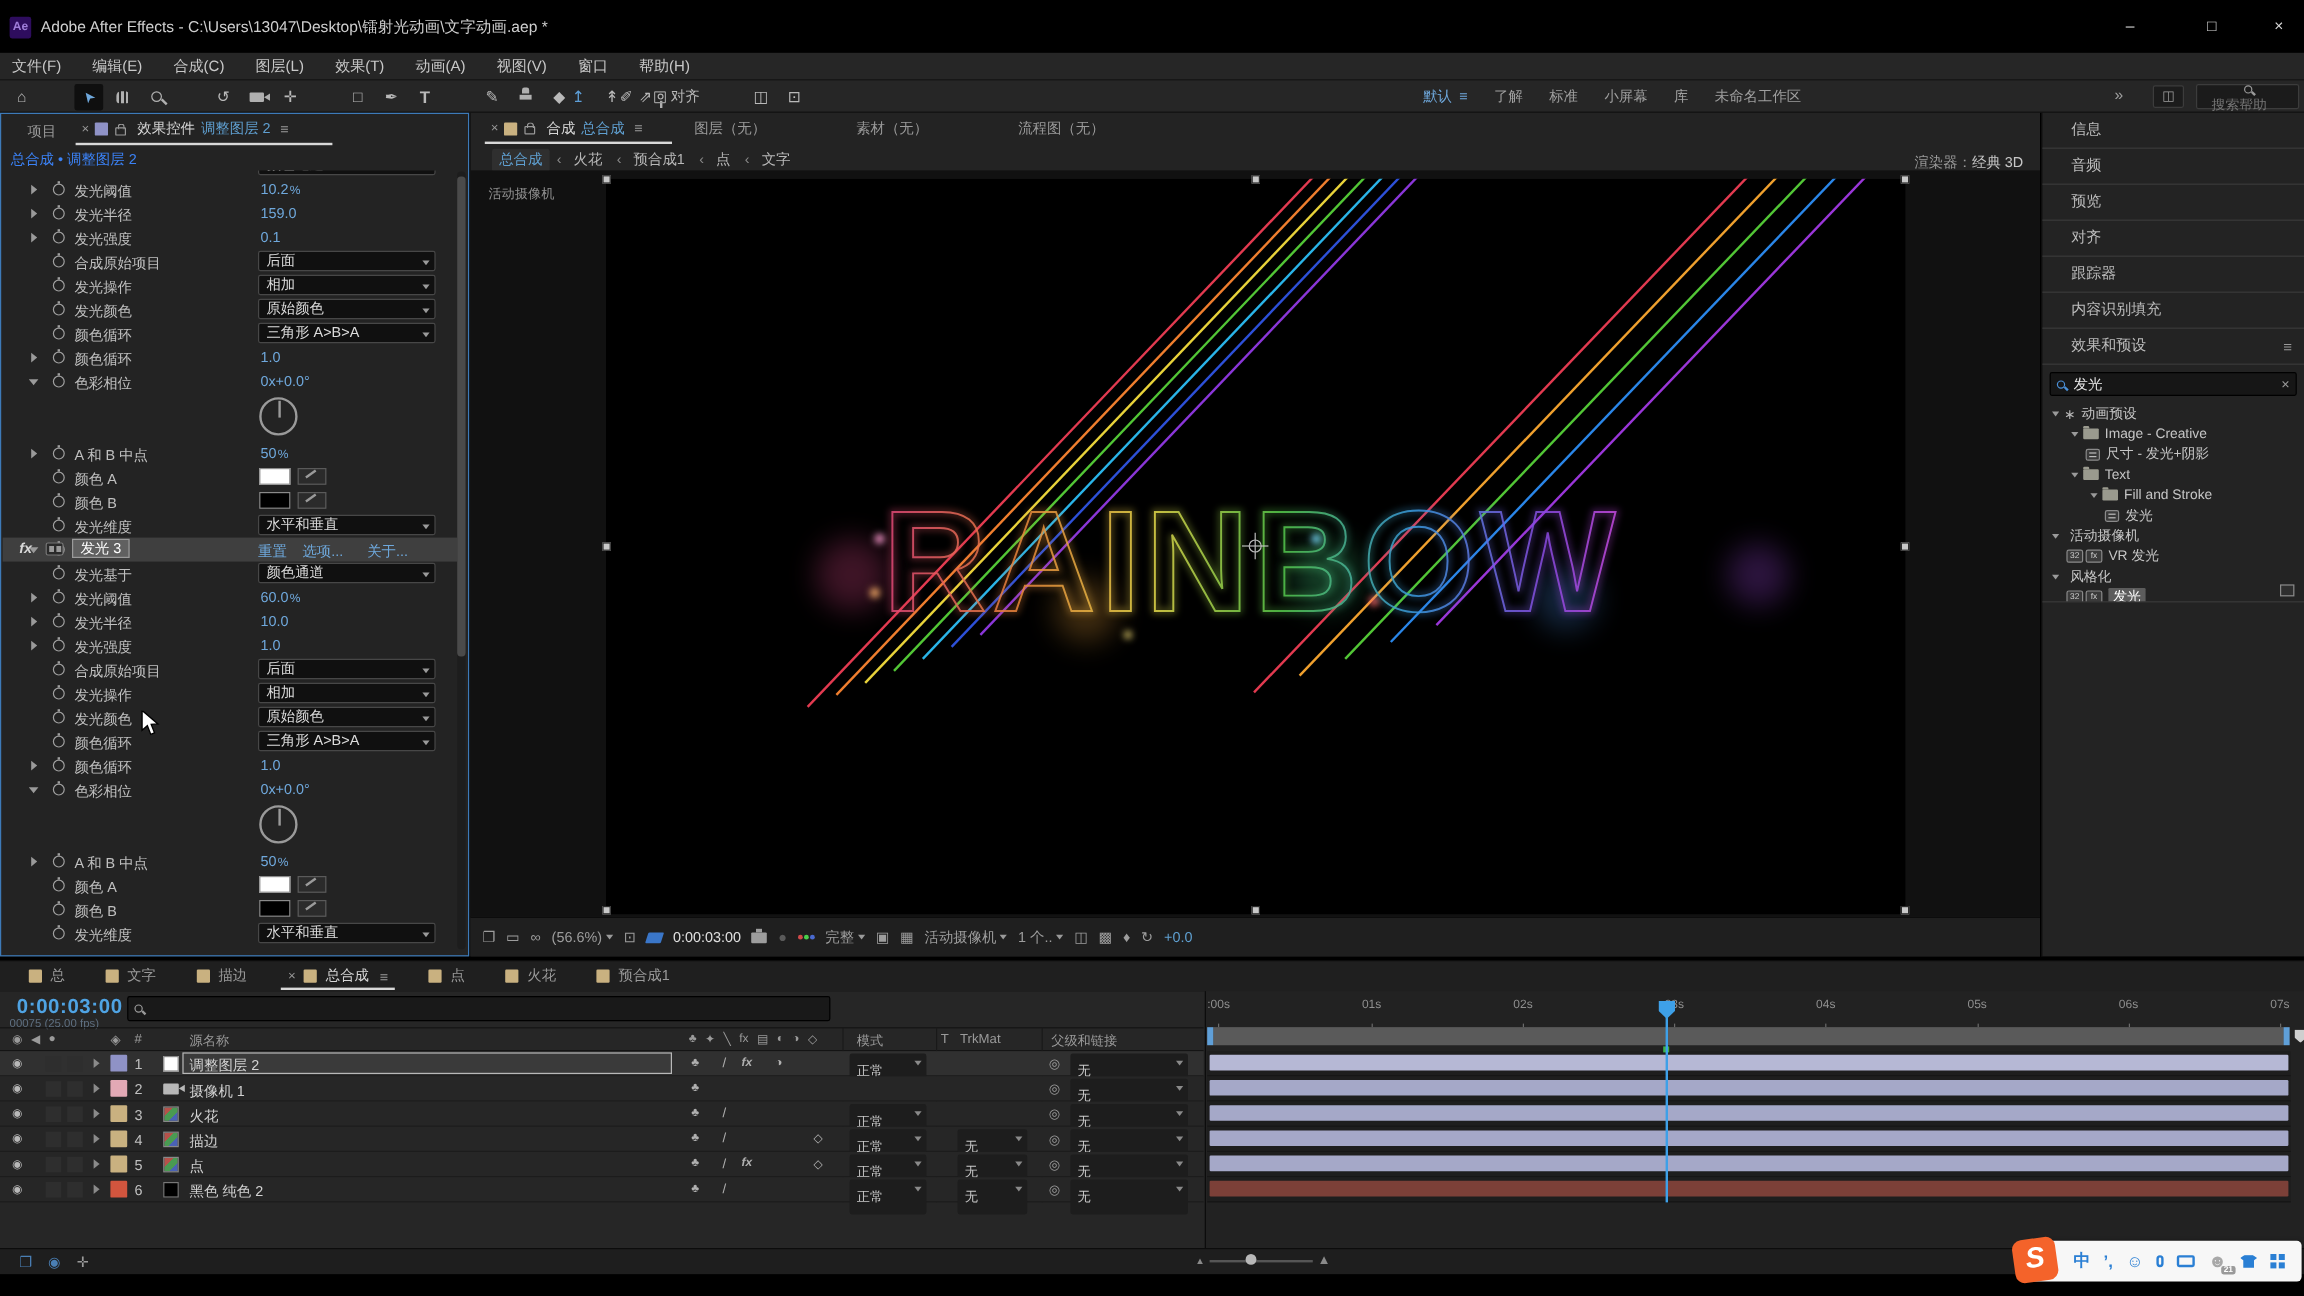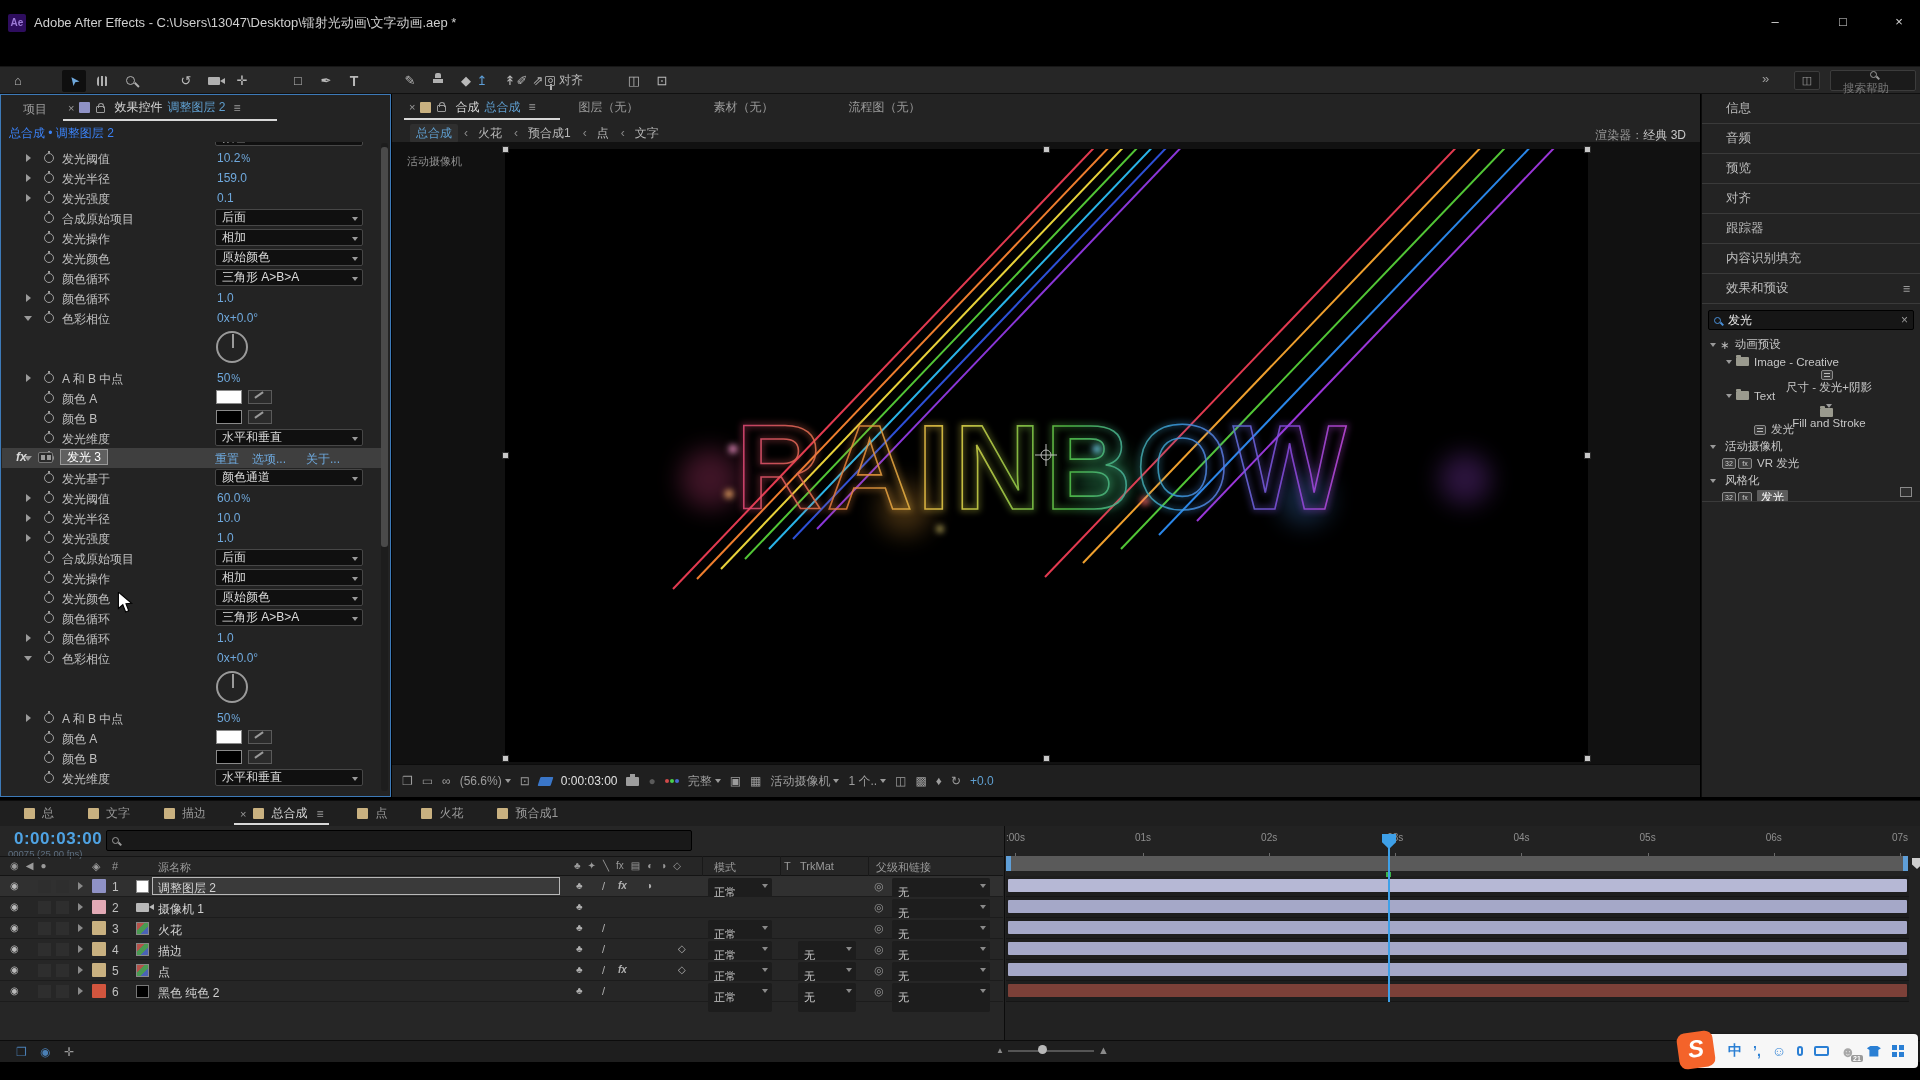--- a/index.html
+++ b/index.html
@@ -116,21 +116,21 @@
   #rightpanel{left:1701px;top:94px;width:219px;height:703px;background:#232323;border-left:1px solid #0c0c0c;}
   .rpbar{height:30px;border-bottom:1px solid #3a3a3a;display:flex;align-items:center;padding-left:24px;color:#bdbdbd;font-size:12.5px;position:relative;}
   .rpbar .pm{position:absolute;right:10px;color:#9a9a9a;}
   .epsearch{margin:6px 6px 4px 6px;height:20px;background:#161616;border:1px solid #000;border-radius:2px;display:flex;align-items:center;padding:0 5px;gap:5px;}
   .epsearch .mag{border-color:#4a90d9;}
   .epsearch .mag:after{background:#4a90d9;}
   .epsearch input{flex:1;background:transparent;border:none;outline:none;color:#e8e8e8;font-size:12px;min-width:0;}
   .epsearch .clr{color:#9a9a9a;font-size:12px;}
   #eptree{padding:2px 0 2px 4px;height:168px;overflow:hidden;border-bottom:1px solid #3a3a3a;position:relative;}
   .trow{position:relative;height:17px;display:flex;align-items:center;color:#c6c6c6;font-size:11.5px;white-space:nowrap;}
-  .trow.ind1{padding-left:16px;}.trow.ind2{padding-left:32px;flex-direction:column;}.trow.ind3{padding-left:48px;}
+  .trow.ind1{padding-left:16px;}.trow.ind2{padding-left:32px;}.trow.ind3{padding-left:48px;}
   .trow .twl{width:0;height:0;border-top:4px solid #9a9a9a;border-left:3.5px solid transparent;border-right:3.5px solid transparent;margin:0 4px;flex:none;}
   .trow .tico{flex:none;margin-right:5px;}
   .ic-star:before{content:"∗";color:#b8b8b8;}
   .ic-folder{width:13px;height:9px;background:#9a9a8e;border-radius:1px;position:relative;display:block;}
   .ic-folder:before{content:"";position:absolute;left:0;top:-2px;width:5px;height:2px;background:#9a9a8e;border-radius:1px 1px 0 0;}
   .ic-preset{width:12px;height:10px;background:#3a3a3a;border:1px solid #8a8a8a;border-radius:2px;display:block;position:relative;}
   .ic-preset:before{content:"";position:absolute;left:2px;top:2px;width:6px;height:1px;background:#bdbdbd;box-shadow:0 3px 0 #bdbdbd;}
   .ic-fx32{display:flex;gap:2px;}
   .ic-fx32 i{width:14px;height:11px;background:#3a3a3a;border:1px solid #8a8a8a;border-radius:2px;font-size:7px;font-style:normal;color:#cdcdcd;display:flex;align-items:center;justify-content:center;}
   .trow.sel .tlabel{background:#5c5c5c;color:#fff;padding:0 4px;border-radius:1px;}
@@ -238,20 +238,32 @@
 <div id="stage">
 
   <div id="titlebar" class="abs">
     <div class="abs aebadge">Ae</div>
     <div class="abs apptitle">Adobe After Effects - C:\Users\13047\Desktop\镭射光动画\文字动画.aep *</div>
     <div class="abs winbtn" style="left:1762px;">–</div>
     <div class="abs winbtn" style="left:1830px;">□</div>
     <div class="abs winbtn" style="left:1886px;">×</div>
   </div>
 
+  <div id="menubar" class="abs">
+
+  <span>文件(F)</span>
+      <span>编辑(E)</span>
+      <span>合成(C)</span>
+      <span>图层(L)</span>
+      <span>效果(T)</span>
+      <span>动画(A)</span>
+      <span>视图(V)</span>
+      <span>窗口</span>
+      <span>帮助(H)</span>
+    </div>
 
   <div id="toolbar" class="abs">
     <div class="abs tools">
 
         <span class="tool">
           <span class="g">⌂</span>
         </span>
 
         <span class="tool sep">
           <span class="g"></span>
@@ -346,20 +358,29 @@
       <span class="snaplbl">对齐</span>
     </div>
     <div class="abs tools" style="left:622px;">
 
     <span class="tool">
           <span class="g">◫</span>
         </span>
         <span class="tool">
           <span class="g">⊡</span>
         </span>
+      </div>
+    <div id="wkspace" class="abs">
+
+    <span class="wk wact"><span>默认</span><span class="m"></span></span>
+        <span class="wk"><span>了解</span></span>
+        <span class="wk"><span>标准</span></span>
+        <span class="wk"><span>小屏幕</span></span>
+        <span class="wk"><span>库</span></span>
+        <span class="wk"><span>未命名工作区</span></span>
       </div>
     <div class="abs ovf">»</div>
     <div class="abs tglbox">◫</div>
     <div class="abs srchbox">
       <span class="mag"></span>
       <input placeholder="搜索帮助" style="">
     </div>
   </div>
 
   <div id="fxpanel" class="abs">

